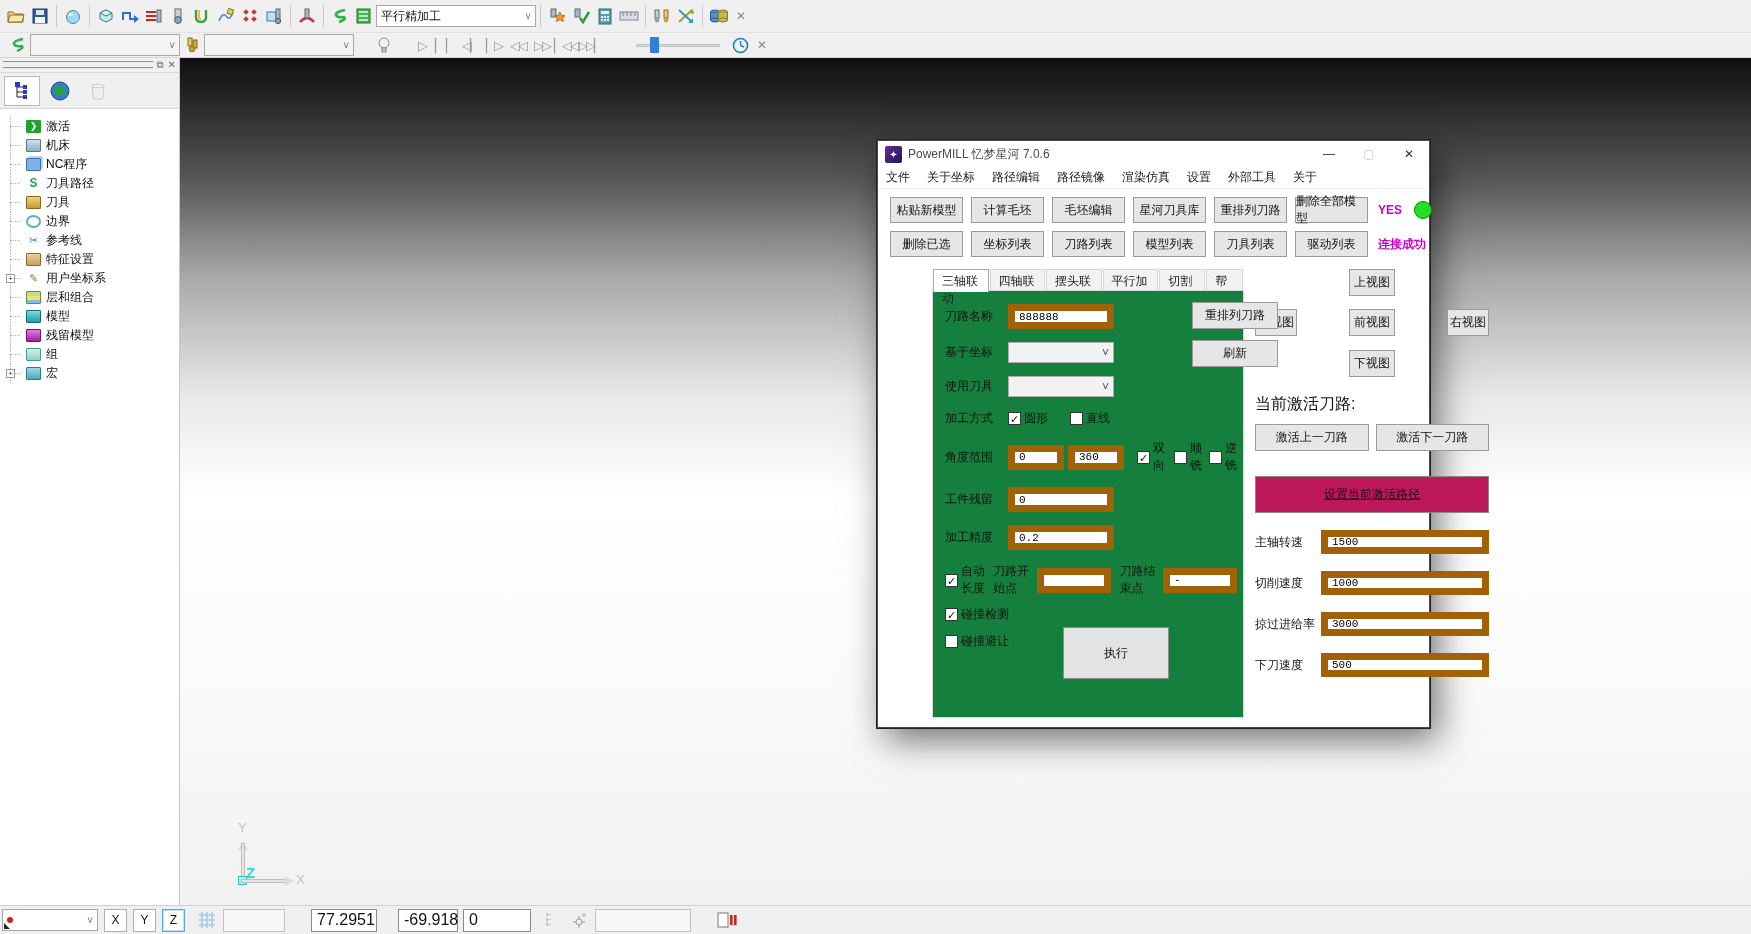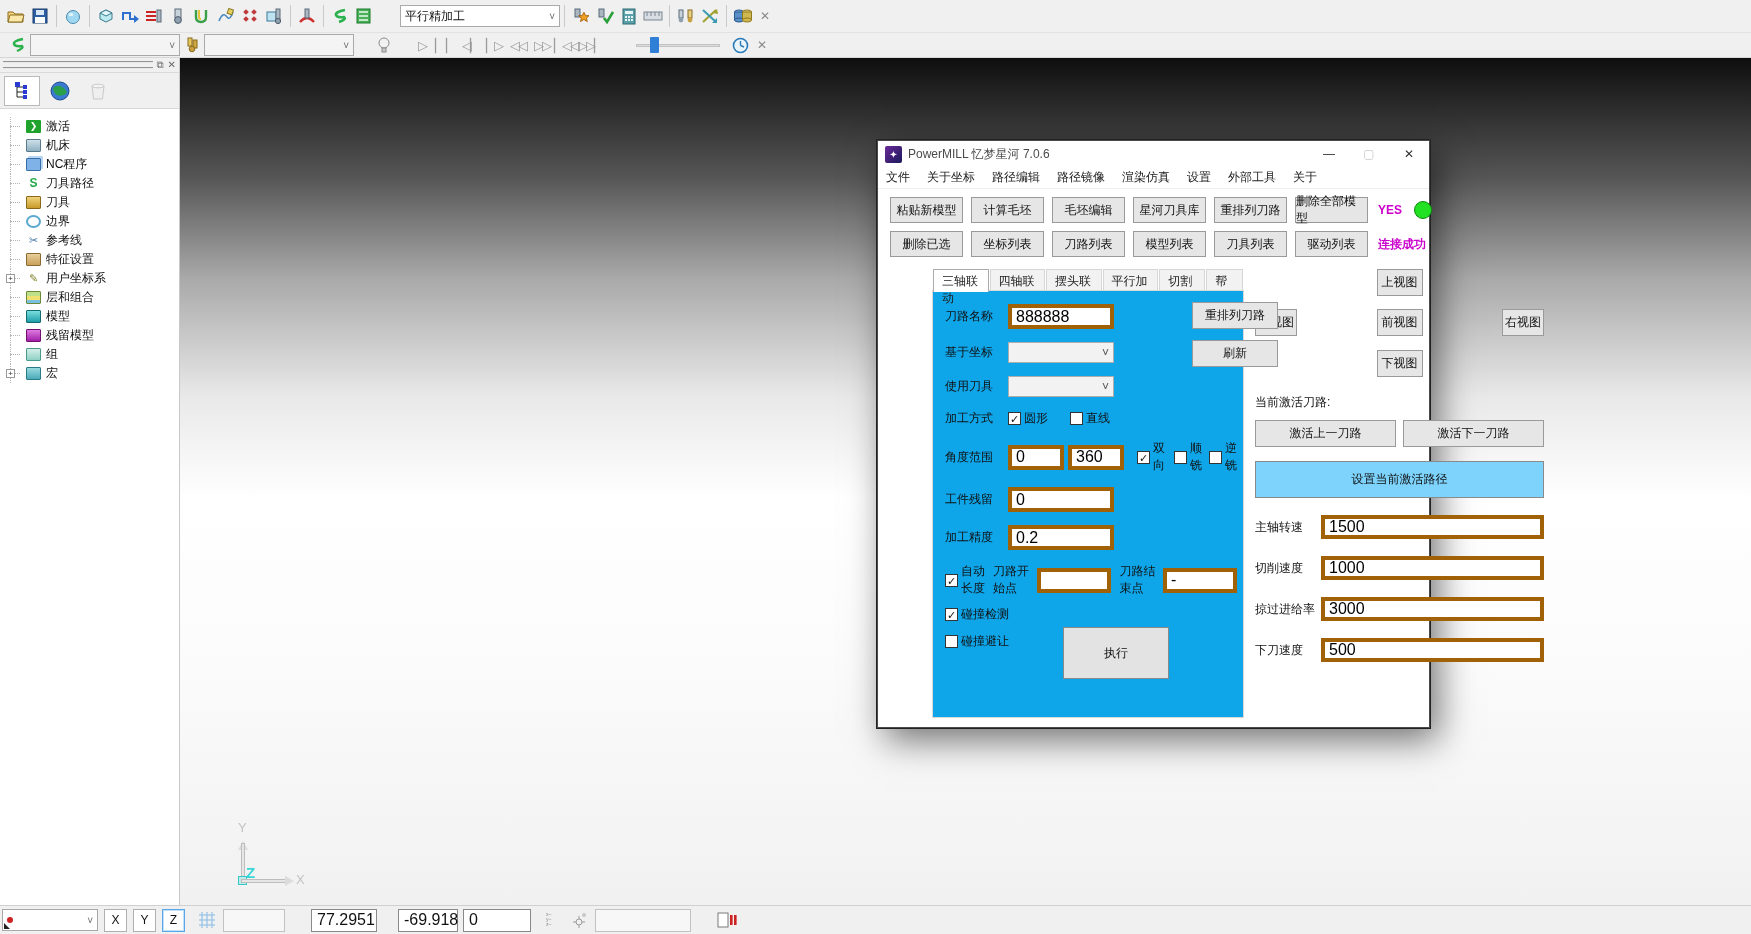--- a/index.html
+++ b/index.html
@@ -93,50 +93,50 @@
     display:flex; align-items:center; justify-content:center; font-size:12px; }
   .status-magenta { font-weight:bold; font-size:12px; margin-left:2px; white-space:nowrap; }
   .led { width:18px; height:18px; border-radius:50%; margin-left:4px; flex:none; }
 
   .dlg-main { display:flex; margin:12px 8px 0 8px;padding-left:46px; }
   .left-col { width:379px; }
   .tabs { display:flex; height:22px; padding-left:1px; }
   .tab { padding:3px 8px 0 8px; border:1px solid #d6d6d6; border-bottom:none; background:#f2f2f2;
     color:#222; margin-right:1px; font-size:12px; }
   .tab.active { background:#fff; border-color:#ababab; position:relative; z-index:2; height:23px; }
-  .panel { border:1px solid #d9d9d9; height:428px; padding:13px 6px 0 12px; position:relative; background:#0ea5e9; margin-top:-1px; }
+  .panel { border:1px solid #d9d9d9; height:428px; padding:13px 6px 0 12px; position:relative; background:#15803d; margin-top:-1px; }
 
   .frow { display:flex; align-items:center; margin-bottom:13px; }
   .flabel { flex:0 0 63px; font-size:12px; }
-  .tinput { height:25px; border:4px solid #a16207; background:#fff; padding:0 4px; font-size:16px;
-    font-family:Liberation Sans, sans-serif; }
+  .tinput { height:25px; border:7px solid #a16207; background:#fff; padding:0 4px; font-size:11px;
+    font-family:Liberation Mono, monospace; }
   .w104 { width:106px; } .w55 { width:56px; } .w72 { width:74px; }
   .fcombo { width:106px; height:21px; background:#f2f2f2; border:1px solid #adadad; display:flex;
     align-items:center; justify-content:flex-end; padding-right:4px; color:#555; }
   .cb { display:flex; align-items:center; gap:3px; }
   .cbx { width:13px; height:13px; border:1px solid #333; background:#fff; font-size:11px; line-height:12px;
     text-align:center; color:#111; flex:none; }
   .panel .side-btn { position:absolute; width:86px; height:27px; background:#e6e6e6; border:1px solid #9a9a9a;
     display:flex; align-items:center; justify-content:center; }
   .btn-rearrange2 { left:259px; top:11px; }
   .btn-refresh { left:259px; top:49px; }
   .execute-btn { position:absolute; left:130px; top:336px; width:106px; height:52px; background:#e3e3e3;
     border:1px solid #8a8a8a; display:flex; align-items:center; justify-content:center; font-size:12px; }
 
   .right-col { flex:1; padding-left:11px; padding-top:0; }
   .vbtn { height:27px; background:#e6e6e6; border:1px solid #9a9a9a; display:flex; align-items:center; justify-content:center; font-size:12px; }
   .vrow { display:flex; }
   .vcenter { justify-content:center; }
   .w46 { width:46px; }
   .between { justify-content:space-between; }
-  .actlabel { margin-top:17px; font-size:12px; }
+  .actlabel { margin-top:17px; font-size:16px; }
   .pnbtns { display:flex; gap:7px; margin-top:9px; }
   .pnbtns .vbtn { flex:1; }
-  .set-active { margin-top:14px; height:37px; background:#7dd3fc; border:1px solid #8a8a8a;
-    display:flex; align-items:center; justify-content:center; }
+  .set-active { margin-top:25px; height:37px; background:#be185d; border:1px solid #8a8a8a;
+    display:flex; align-items:center; justify-content:center;text-decoration:underline; }
   .param { display:flex; align-items:center; margin-top:17px; }
   .param .flabel { flex:0 0 66px; }
   .param .tinput { flex:1; width:auto; height:24px; }
 
   
   .statusbar { height:29px; background:#f0f0f0; border-top:1px solid #d0d0d0; display:flex; align-items:center; padding-left:2px; }
   .sb-combo { width:96px; height:22px; background:#fff; border:1px solid #a9a9a9; display:flex; align-items:center;
     justify-content:space-between; padding:0 4px; position:relative; }
   .sb-combo .dot { width:6px; height:6px; border-radius:50%; background:#c22; }
   .sb-grip { position:absolute; left:1px; bottom:1px; width:0; height:0; border-left:6px solid #222; border-top:6px solid transparent; }
@@ -246,21 +246,21 @@
     <span class="ticon">
         <svg width="16" height="16">
           <rect x="1" y="1" width="13" height="14" fill="#4ab05a" stroke="#1a7a2a"></rect>
           <g stroke="#dff5e2" stroke-width="1.6">
             <line x1="3" y1="4" x2="12" y2="4"></line>
             <line x1="3" y1="8" x2="12" y2="8"></line>
             <line x1="3" y1="12" x2="12" y2="12"></line>
           </g>
         </svg>
       </span>
-    <div class="combo" style="width:160px;margin-left:24px;">
+    <div class="combo" style="width:160px;">
       <span>平行精加工</span>
       <span class="chev">˅</span>
     </div>
     <span class="tsep"></span>
     <span class="ticon">
         <svg width="18" height="16">
           <rect x="3" y="1" width="5" height="8" fill="#aab6c0" stroke="#5a6a7a"></rect>
           <polygon points="12,4 14,8 18,8 15,11 16,15 12,12.5 8,15 9,11 6,8 10,8" fill="#f0a020" stroke="#a05a00" transform="scale(0.85) translate(2,1)"></polygon>
         </svg>
       </span>

